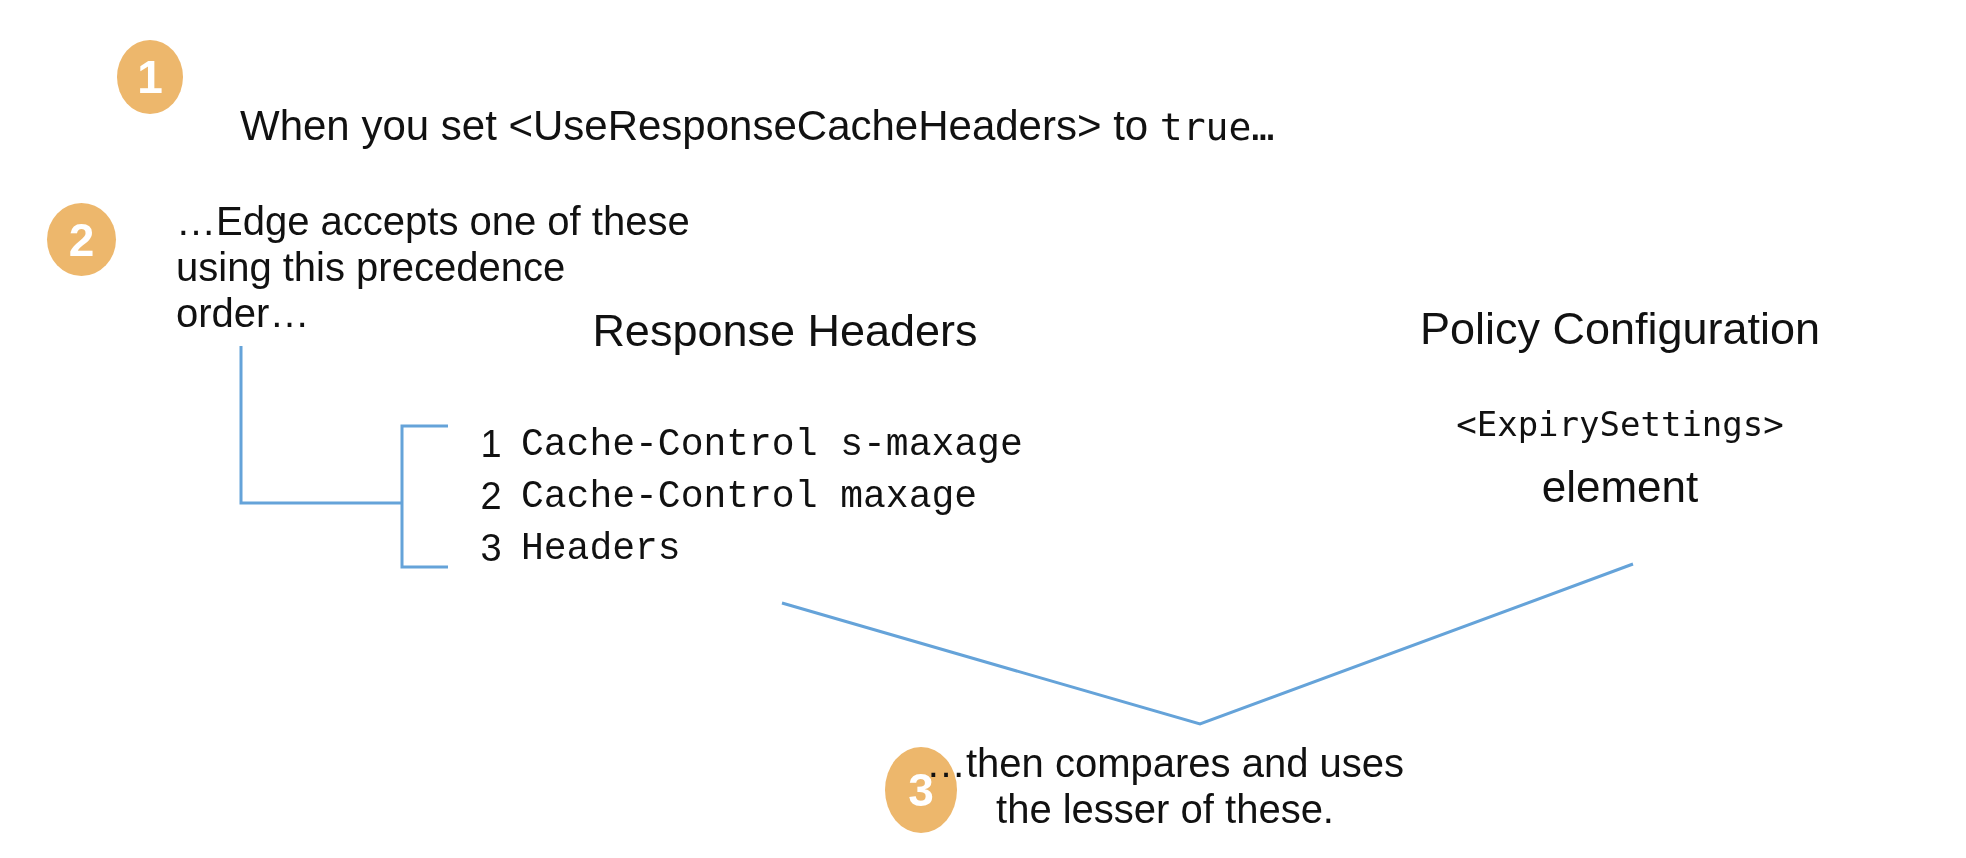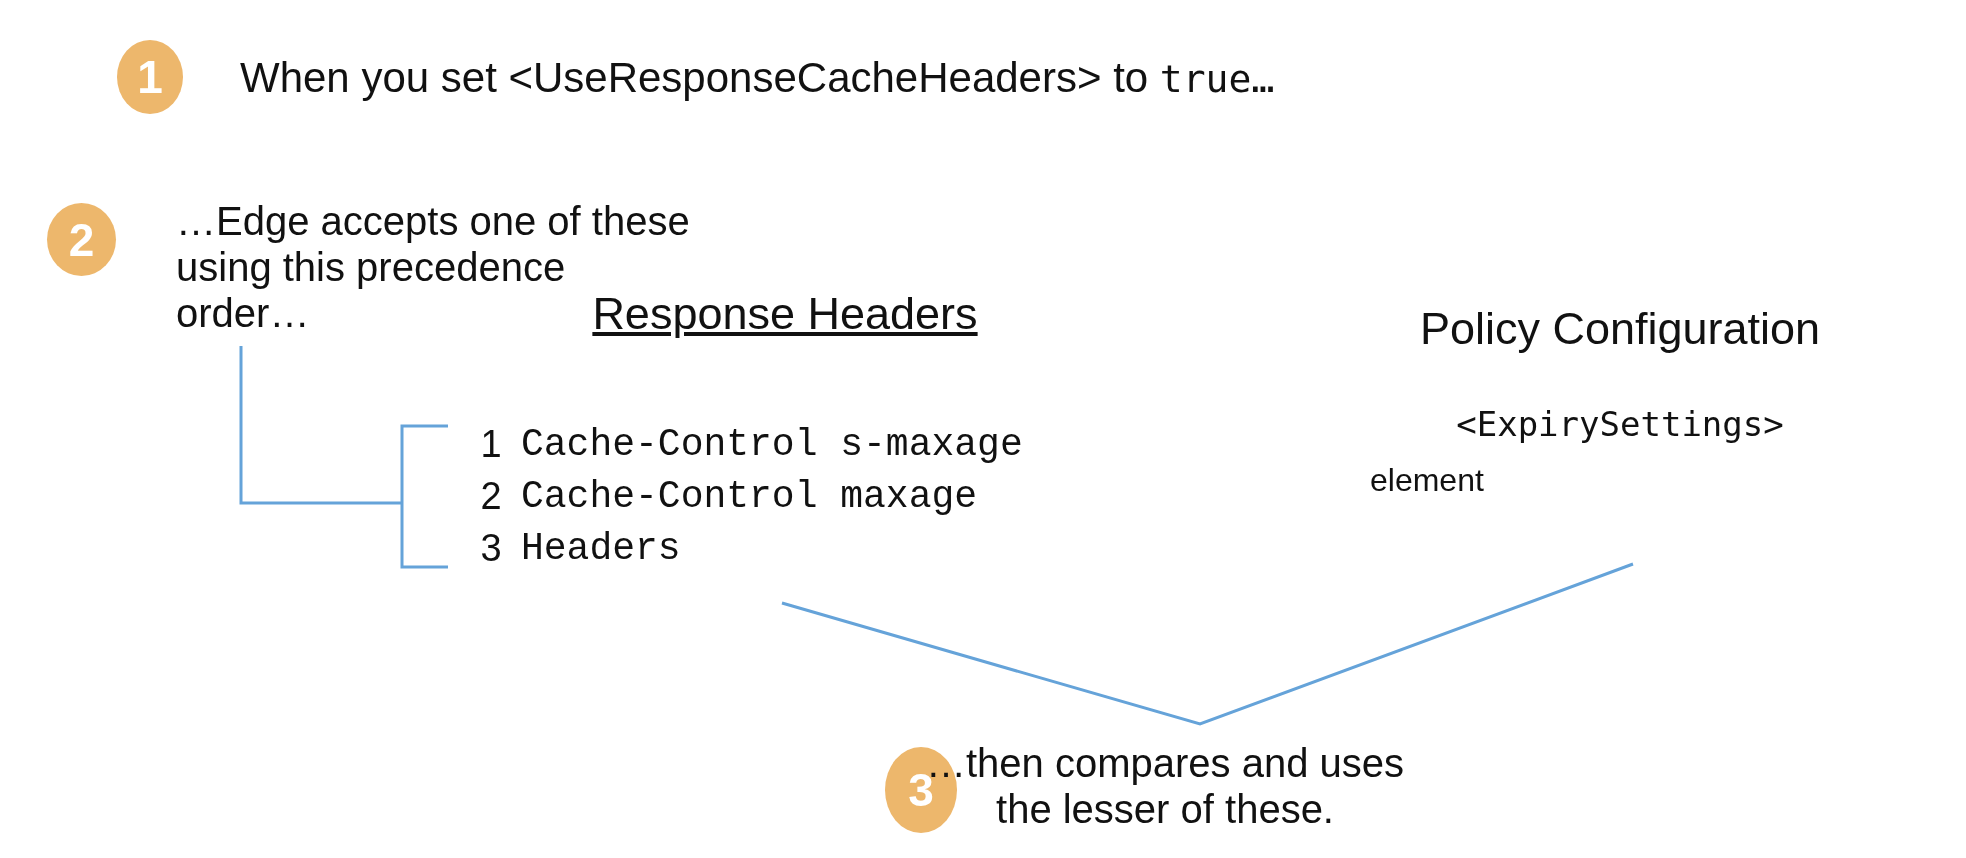--- a/index.html
+++ b/index.html
@@ -14,27 +14,27 @@
     color:var(--text-black);overflow:hidden;
   }
   .abs{position:absolute;}
   .badge{
     position:absolute;border-radius:50%;
     background:var(--step-badge-orange);
     display:flex;align-items:center;justify-content:center;
     color:#ffffff;font-weight:700;font-size:46px;line-height:1;
     user-select:none;
   }
-  .body-text{font-size:42px;line-height:1.2;white-space:nowrap;}
+  .body-text{font-size:42px;line-height:1.2;white-space:nowrap;margin-top:48px;}
   .multi-line{font-size:40px;line-height:46px;white-space:nowrap;}
   .heading{font-size:45px;line-height:1.15;text-align:center;white-space:nowrap;}
   .mono{font-family:"DejaVu Sans Mono","Liberation Mono",monospace;}
   .code-inline{font-size:38px;}
   .code-block{font-size:34px;text-align:center;white-space:nowrap;}
-  .sub-label{font-size:32px;white-space:nowrap;}
+  .sub-label{font-size:44px;text-align:center;white-space:nowrap;}
   .list{position:absolute;display:flex;flex-direction:column;}
   .list-row{display:flex;align-items:center;height:52px;gap:18px;white-space:nowrap;}
   .rank{font-size:38px;min-width:24px;text-align:center;}
   .header-name{font-size:38px;font-family:Liberation Mono, monospace;}
   .caption{font-size:40px;line-height:46px;text-align:center;white-space:nowrap;}
   svg.connectors{position:absolute;left:0;top:0;pointer-events:none;}
 </style>
 </head>
 <body>
 
@@ -53,21 +53,21 @@
 
 <div class="badge" style="left:47px;top:203px;width:69px;height:73px;">
   <span>2</span>
 </div>
 <div class="abs multi-line" style="left:140px;top:198px;margin-left:36px;">
   <div>…Edge accepts one of these</div>
   <div>using this precedence</div>
   <div>order…</div>
 </div>
 
-<div class="abs heading" style="left:535px;top:288px;width:500px;text-decoration:underline;">Response Headers</div>
+<div class="abs heading" style="left:535px;top:305px;width:500px;">Response Headers</div>
 
 <div class="list" style="left:479px;top:418px;">
   <div class="list-row">
     <span class="rank">1</span>
     <span class="mono header-name">Cache-Control s-maxage</span>
   </div>
   <div class="list-row">
     <span class="rank">2</span>
     <span class="mono header-name">Cache-Control maxage</span>
   </div>

